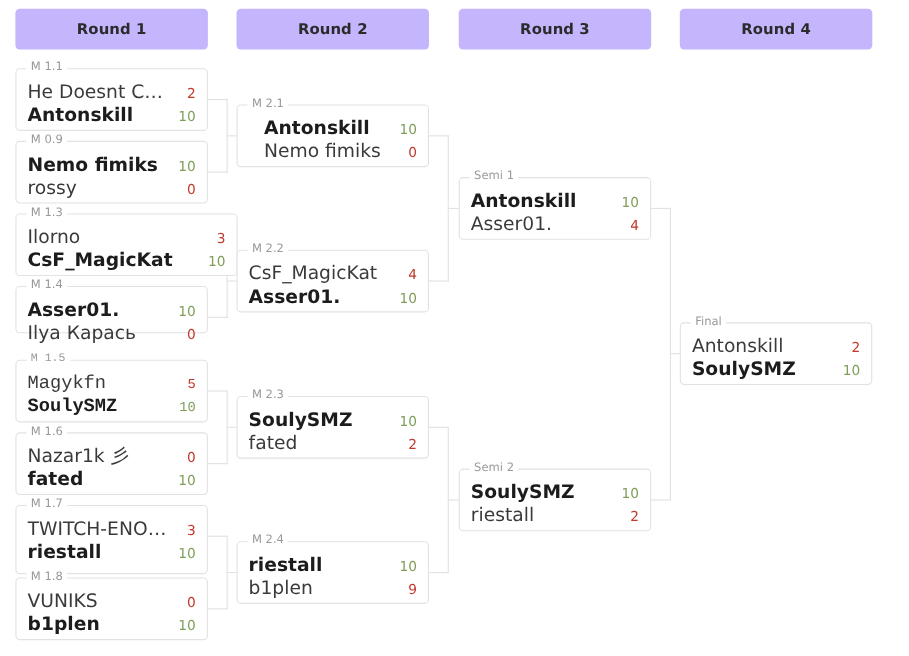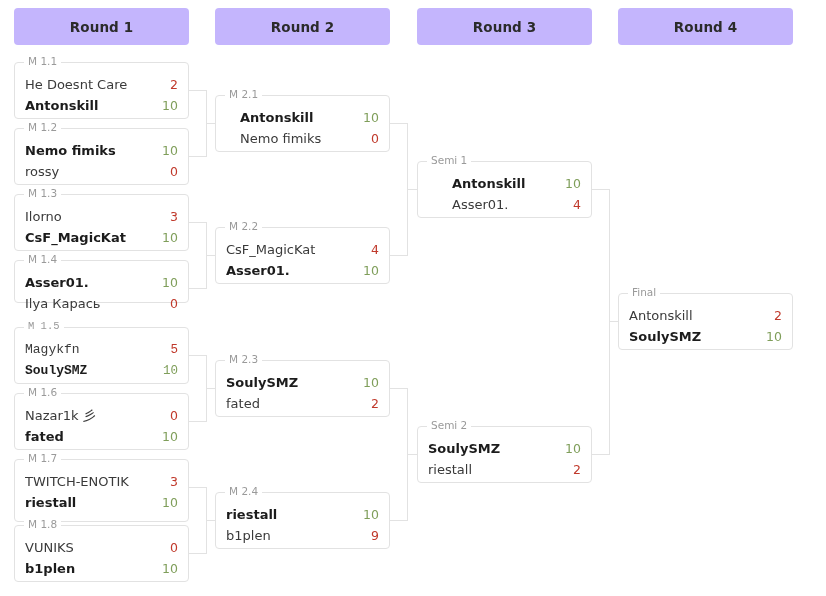--- a/index.html
+++ b/index.html
@@ -51,21 +51,21 @@
     padding:11px 10px 8px 10px;
   }
   .row{
     display:flex;
     align-items:baseline;
     justify-content:space-between;
     height:21px;
     line-height:21px;
   }
   .pname{
-    font-size:13px;
+    font-size:17px;
     color:#3a3a3a;
     white-space:nowrap;
     overflow:hidden;
     text-overflow:ellipsis;
     padding-right:6px;
   }
   .row.win .pname{font-weight:bold;color:#1c1c1c;}
   .pscore{
     font-size:12.5px;
     flex:0 0 auto;
@@ -141,34 +141,34 @@
         <span class="pscore lose">2</span>
       </div>
       <div class="row win">
         <span class="pname">Antonskill</span>
         <span class="pscore win">10</span>
       </div>
     </div>
   </div>
 
   <div class="match" style="left:14px;top:128px;width:175px;height:57px;">
-    <span class="legend">M 1.2</span>
+    <span class="legend">M 0.9</span>
     <div class="rows">
       <div class="row win">
         <span class="pname">Nemo fimiks</span>
         <span class="pscore win">10</span>
       </div>
       <div class="row">
         <span class="pname">rossy</span>
         <span class="pscore lose">0</span>
       </div>
     </div>
   </div>
 
-  <div class="match" style="left:14px;top:194px;width:175px;height:57px;">
+  <div class="match" style="left:14px;top:194px;width:202px;height:57px;">
     <span class="legend">M 1.3</span>
     <div class="rows">
       <div class="row">
         <span class="pname">Ilorno</span>
         <span class="pscore lose">3</span>
       </div>
       <div class="row win">
         <span class="pname">CsF_MagicKat</span>
         <span class="pscore win">10</span>
       </div>
@@ -294,21 +294,21 @@
         <span class="pname">riestall</span>
         <span class="pscore win">10</span>
       </div>
       <div class="row">
         <span class="pname">b1plen</span>
         <span class="pscore lose">9</span>
       </div>
     </div>
   </div>
 
-  <div class="match" style="left:417px;top:161px;width:175px;height:57px;padding-left:24px;">
+  <div class="match" style="left:417px;top:161px;width:175px;height:57px;">
     <span class="legend">Semi 1</span>
     <div class="rows">
       <div class="row win">
         <span class="pname">Antonskill</span>
         <span class="pscore win">10</span>
       </div>
       <div class="row">
         <span class="pname">Asser01.</span>
         <span class="pscore lose">4</span>
       </div>

